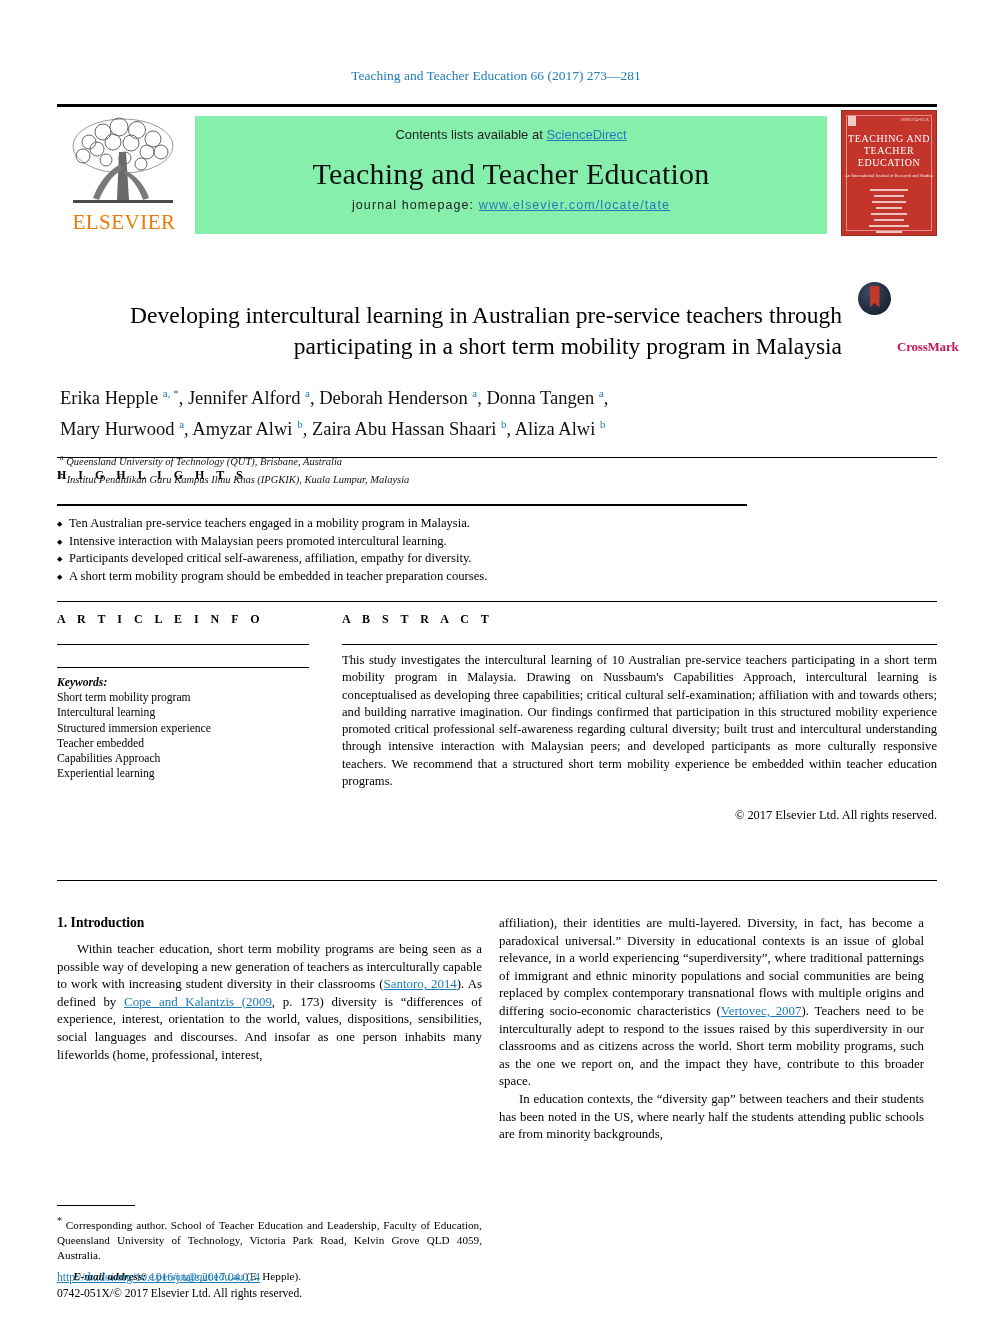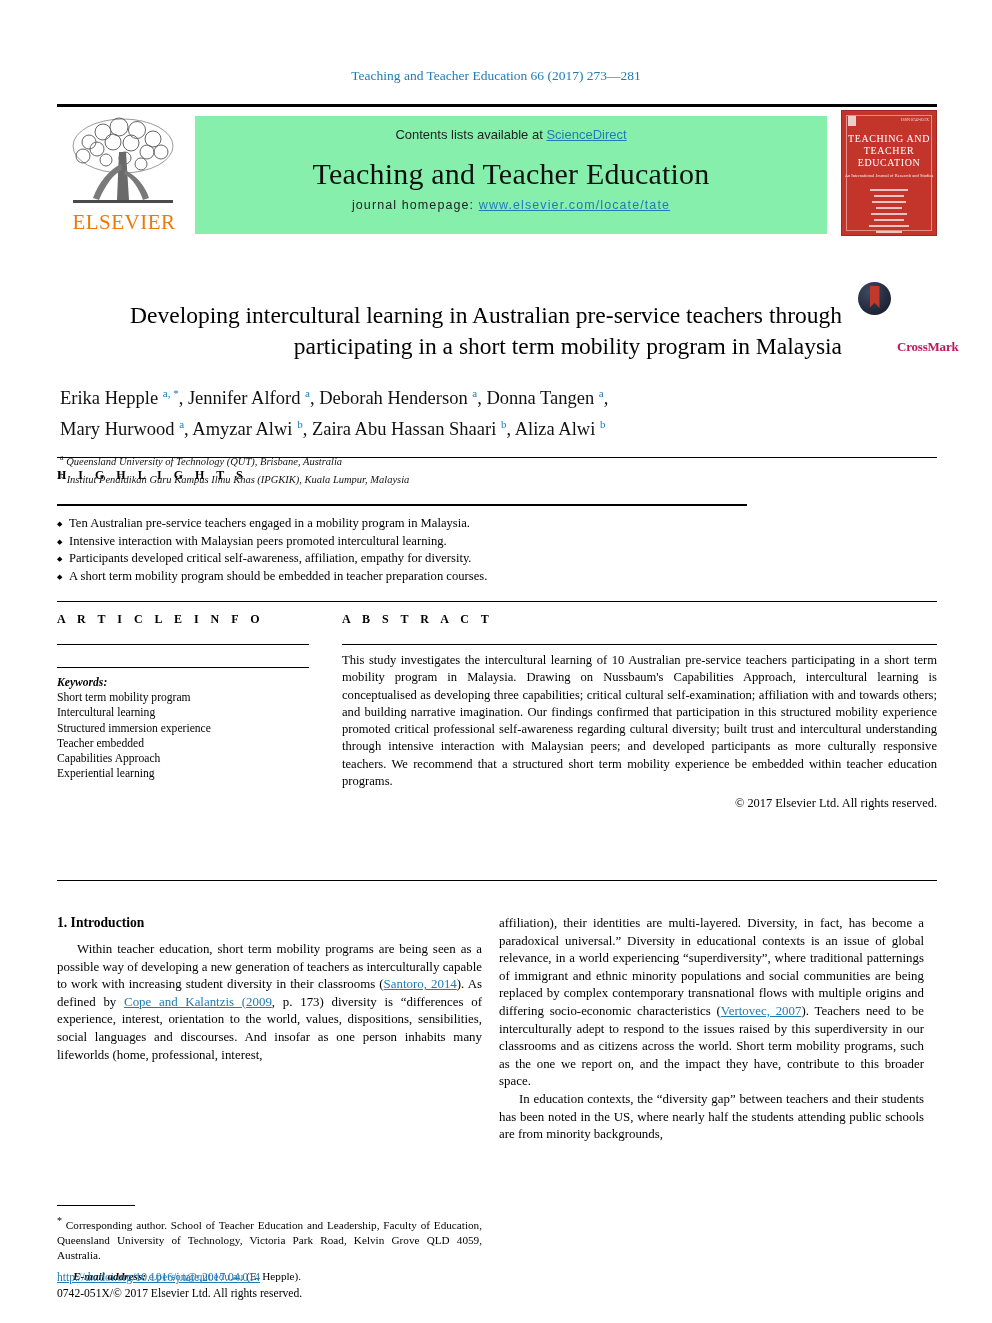--- a/index.html
+++ b/index.html
@@ -346,21 +346,21 @@
 
   .abstract-body {
     margin-top: 7px;
     font-family: "Liberation Serif", serif;
     font-size: 12.6px;
     line-height: 17.3px;
     text-align: justify;
     color: #000;
   }
   .copyright {
-    margin-top: 6px;
+    margin-top: 18px;
     text-align: right;
     font-family: "Liberation Serif", serif;
     font-size: 12.4px;
   }
 
   
   .body-cols {
     position: absolute;
     top: 915px;
     left: 57px;

